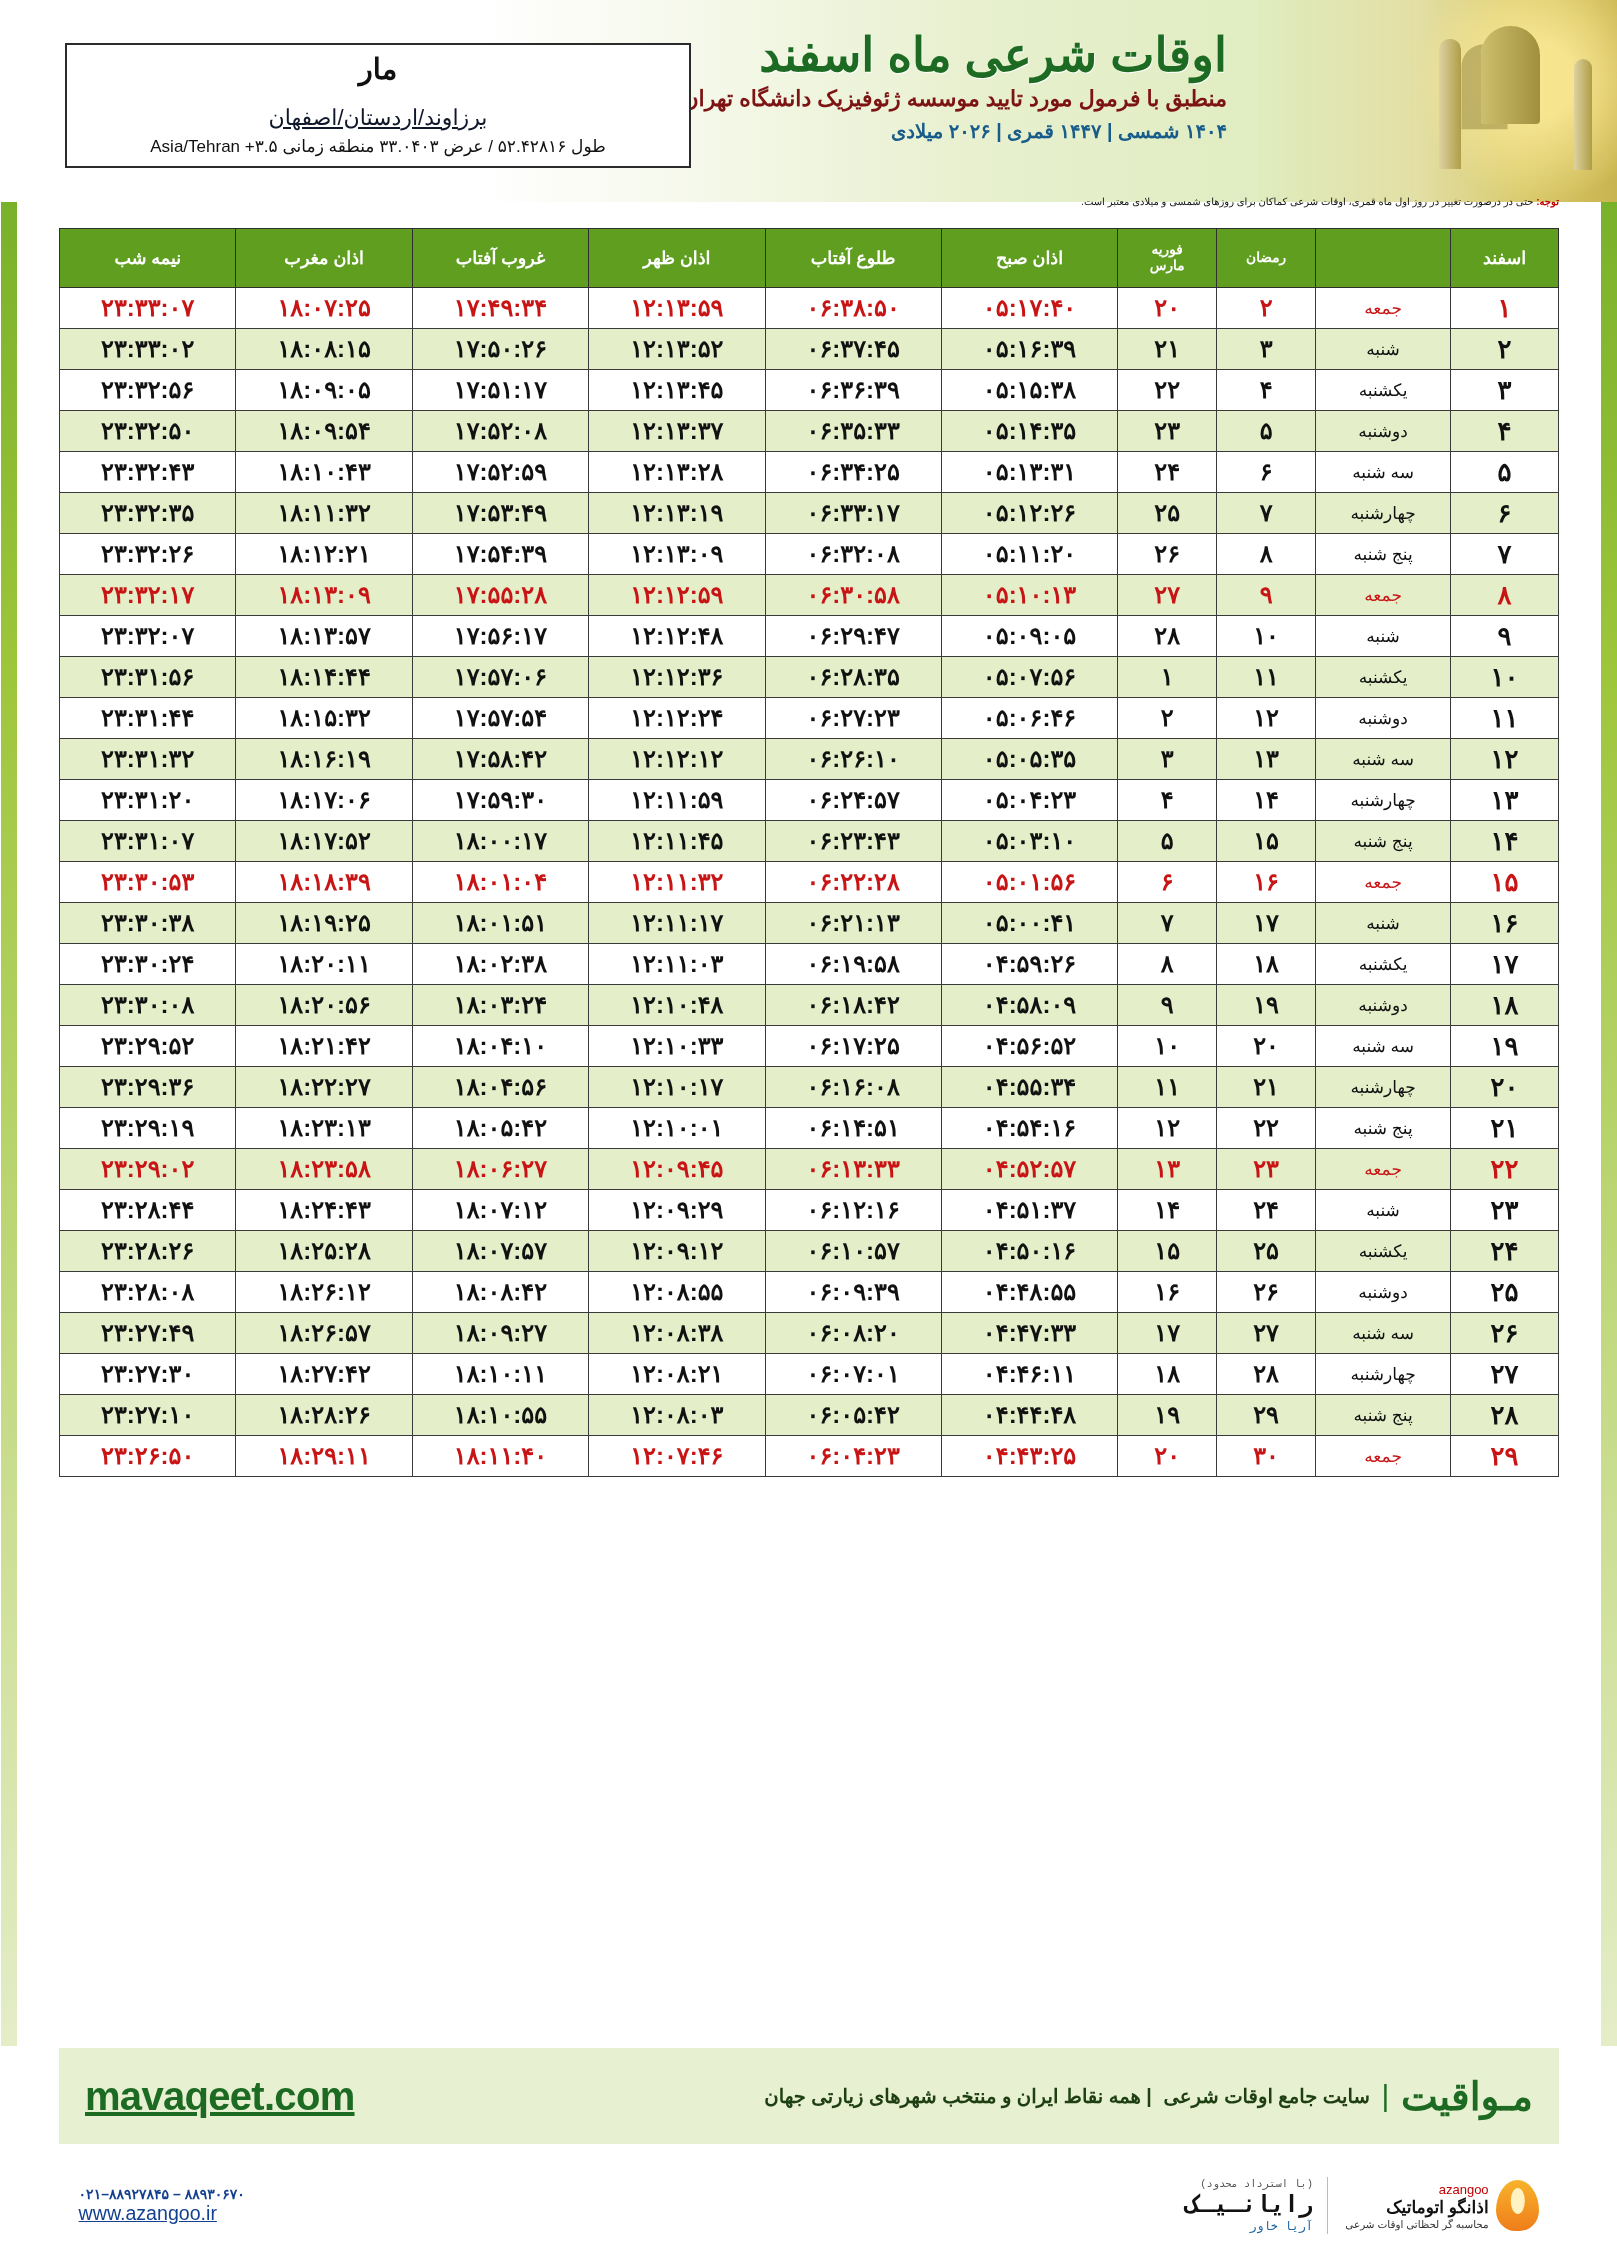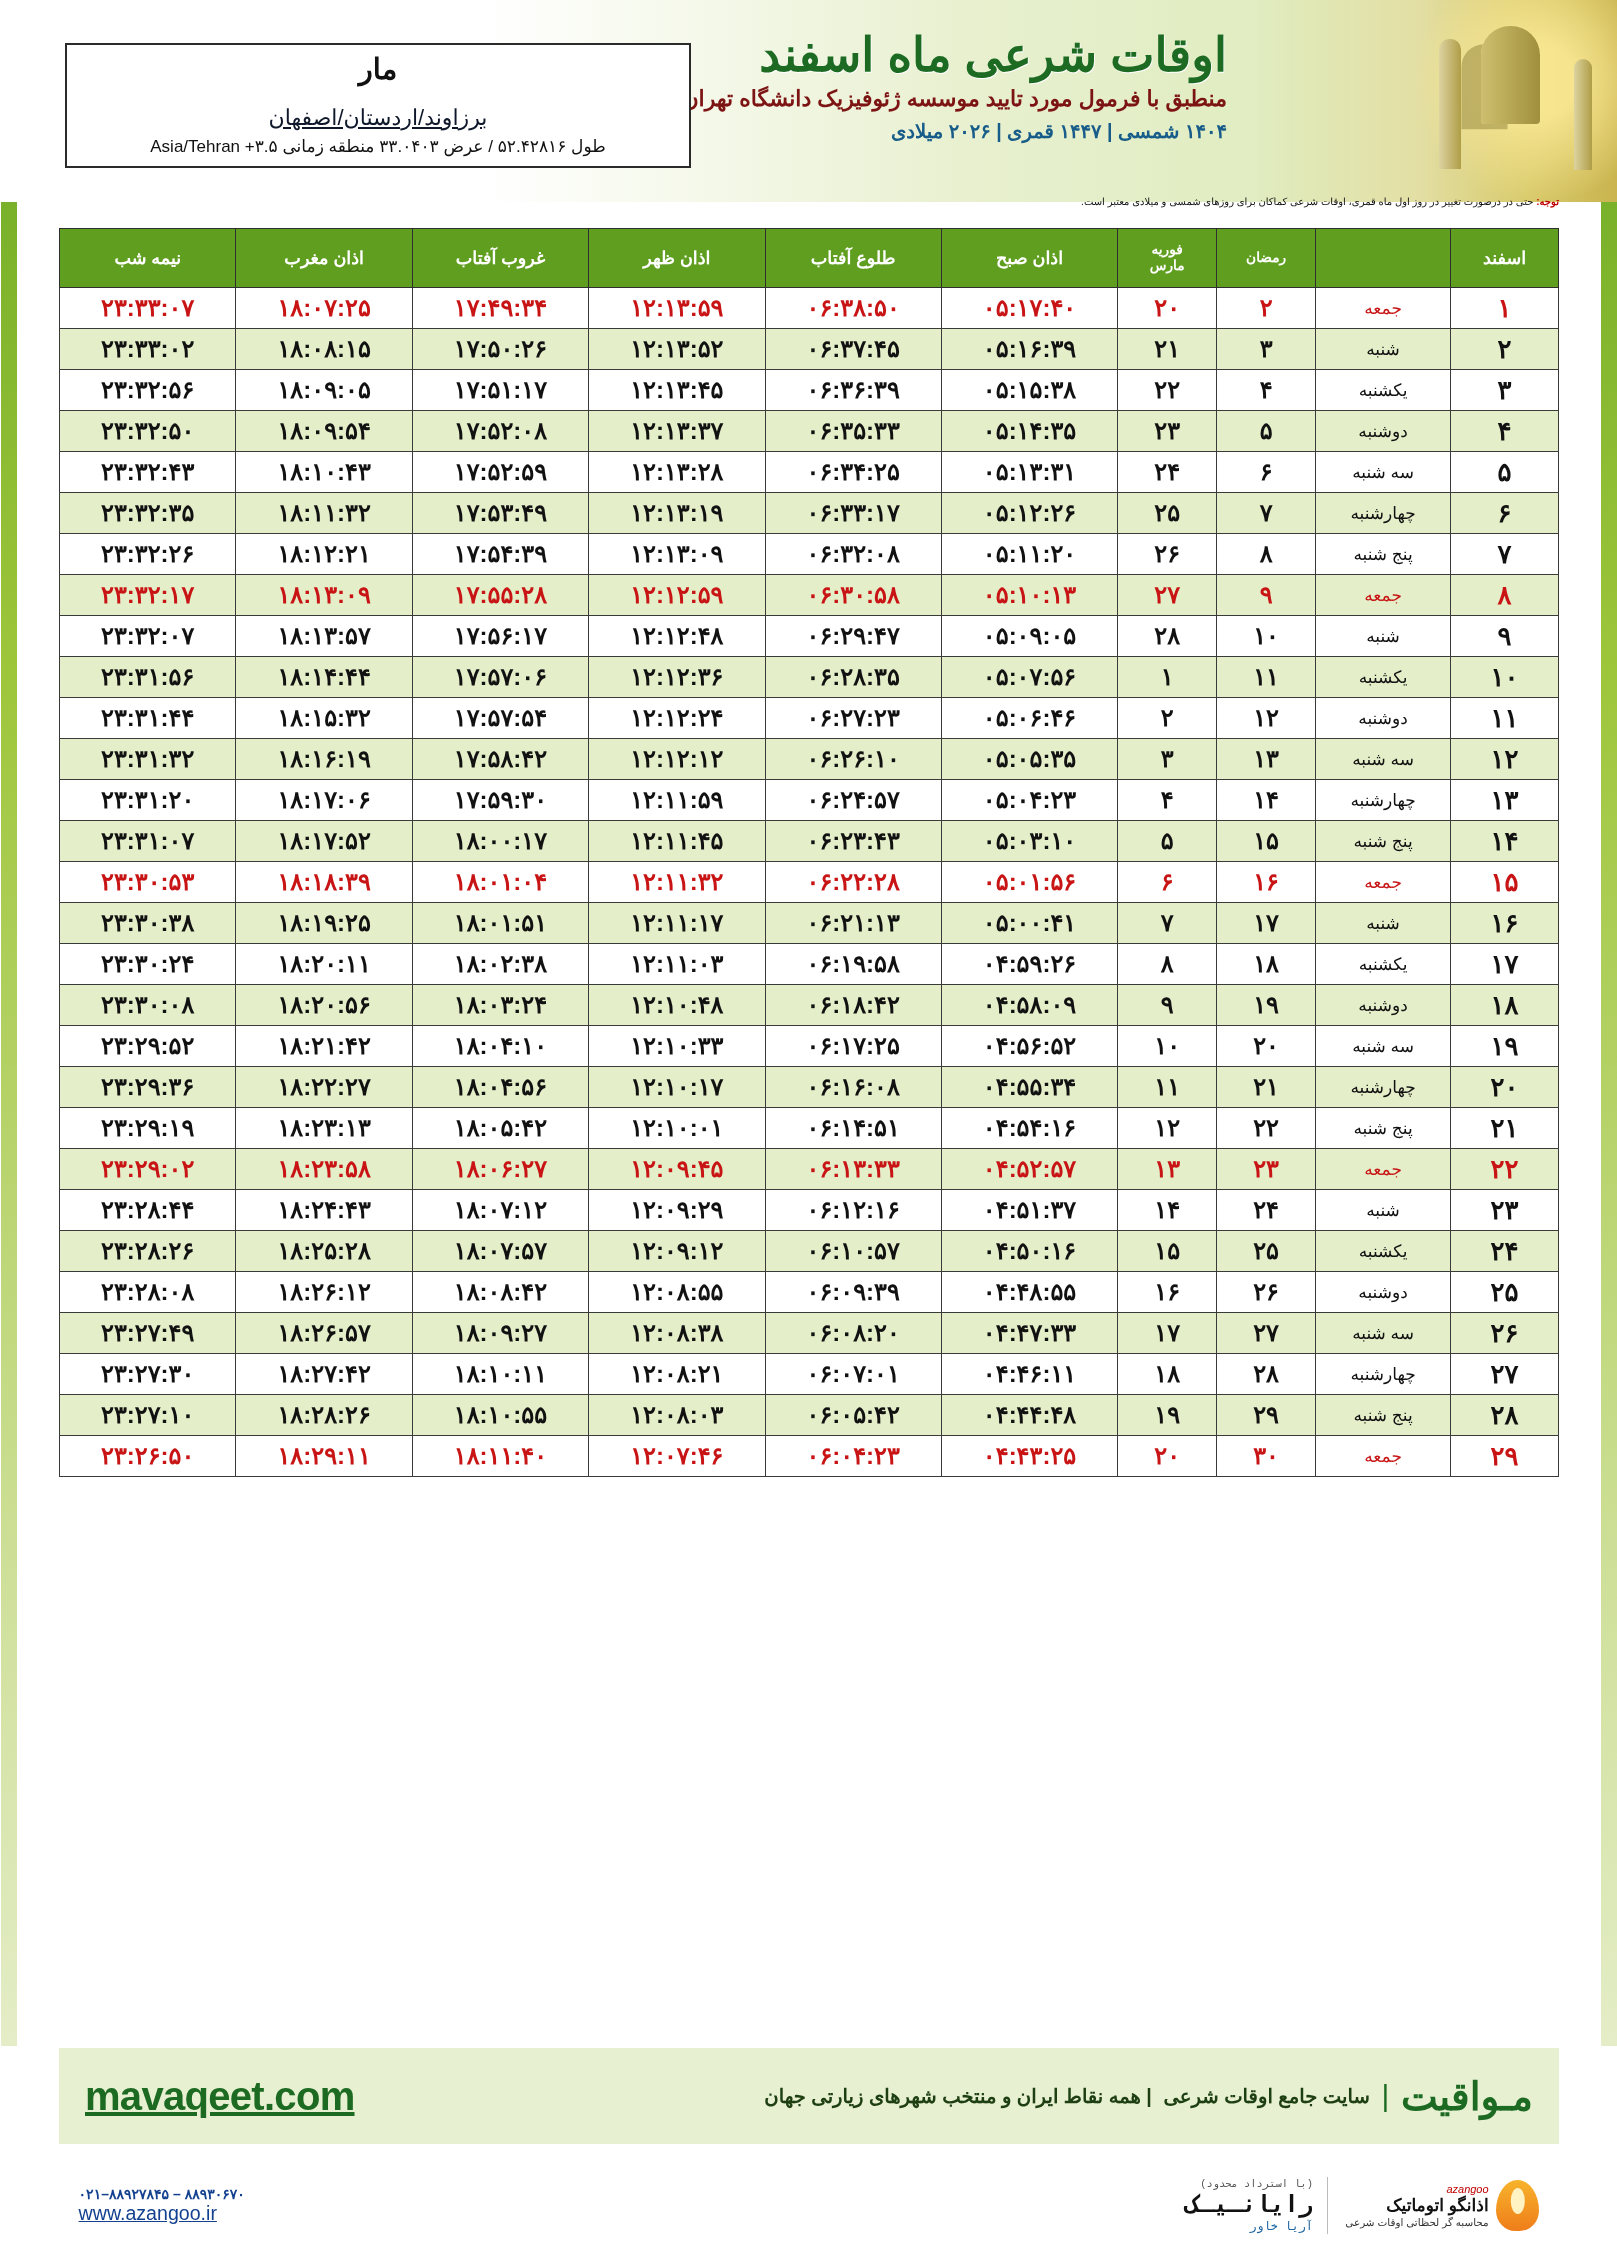--- a/index.html
+++ b/index.html
@@ -146,21 +146,21 @@
     border-radius: 50% 50% 45% 45% / 60% 60% 40% 40%;
     position:relative;
   }
   .logo-azangoo .flame:after {
     content:""; position:absolute; left:50%; top:7.8px; transform:translateX(-50%);
     width:14.4px; height:26px; background:#fff3c4; border-radius:50%;
   }
   .logo-azangoo .txt { text-align:right; }
   .logo-azangoo .t1 { font-size:17px; font-weight:bold; color:#111; }
   .logo-azangoo .t2 { font-size:10.4px; color:#333; }
-  .logo-azangoo .t3 { font-size:11px; color:#c00000;font-style:italic; }
+  .logo-azangoo .t3 { font-size:13px; color:#c00000; }
 
   .logo-rayaneh { text-align:right; border-right:1.3px solid #bbb; padding-right:14.4px;font-family:Liberation Mono, monospace; }
   .logo-rayaneh .r1 { font-size:23.5px; font-weight:bold; color:#111; }
   .logo-rayaneh .r2 { font-size:11.7px; color:#1b63a0; }
   .logo-rayaneh .r3 { font-size:10.4px; color:#555; }
 
   .footer-mid { text-align:center; color:#c00000; font-size:17.6px; font-weight:bold; line-height:1.5; }
   .footer-left { text-align:left; direction:ltr; }
   .footer-left .phone { font-size:14px; font-weight:bold; color:#14418f; }
   .footer-left .web { font-size:19.6px; font-weight:normal; color:#14418f; }

